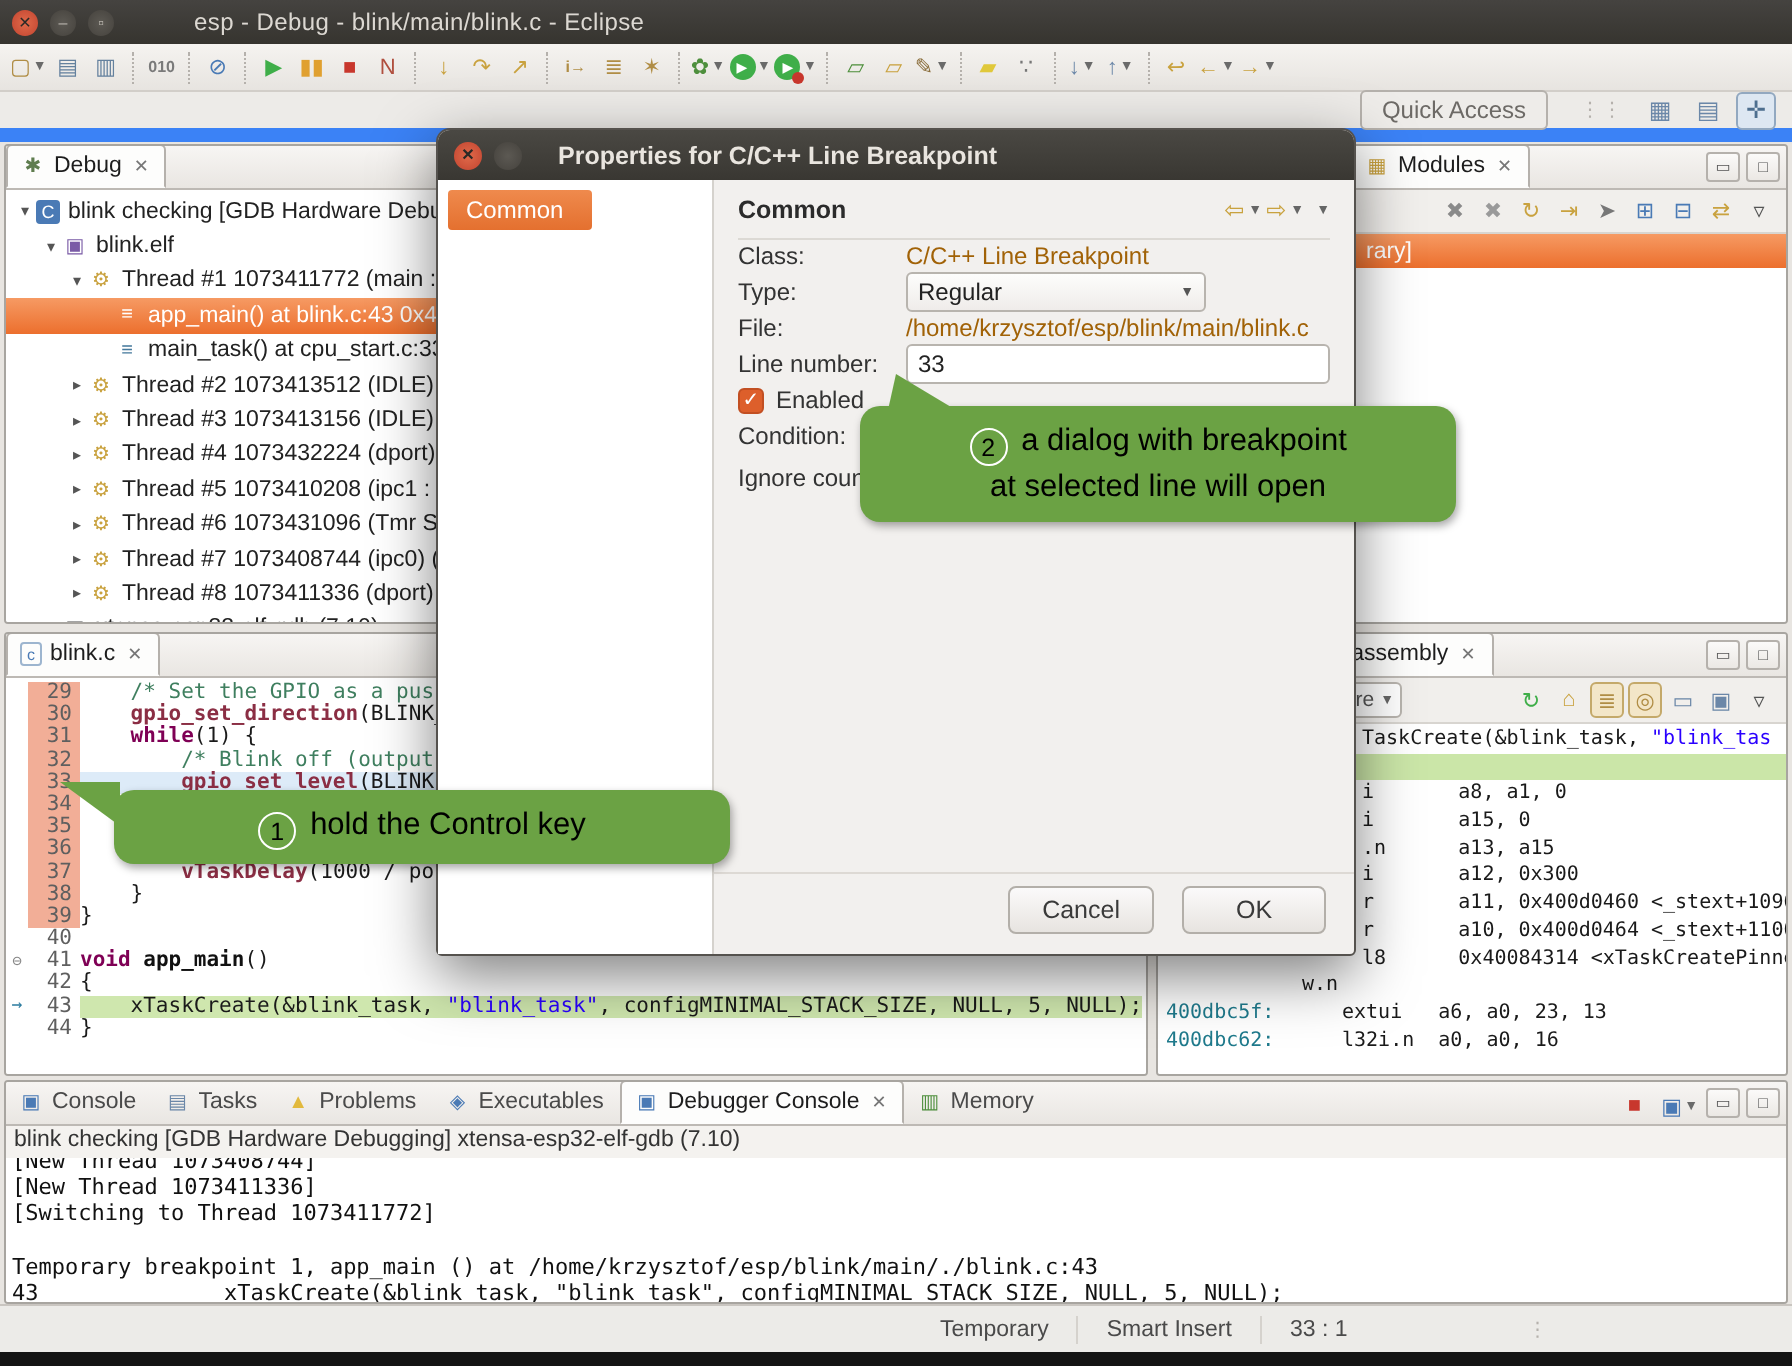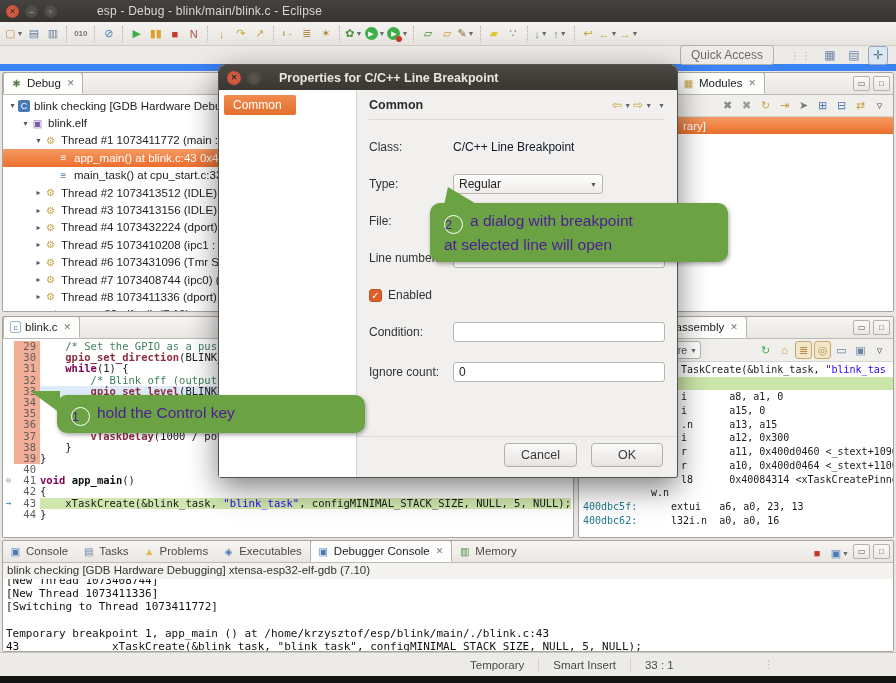--- a/index.html
+++ b/index.html
@@ -77,31 +77,31 @@
 
 .dialog{position:absolute;left:218px;top:64px;width:460px;height:414px;z-index:50;border-radius:7px 7px 3px 3px;box-shadow:0 10px 30px rgba(0,0,0,.5);background:#f2f0ee;border:1px solid #55524e}
 .dlgtitle{height:25px;background:linear-gradient(#4a4843,#393732);border-radius:6px 6px 0 0;color:#e9e5df;font-size:12.5px;display:flex;align-items:center;font-weight:bold}
 .dlgbody{display:flex;height:387px}
 .dside{width:138px;background:#fff;border-right:1px solid #d5d2cd;padding:5px 5px 0 5px}
 .dsideitem{background:linear-gradient(#ef8a4d,#e4702f);color:#fff;font-size:12px;padding:3px 9px;border-radius:2px;width:72px}
 .dmain{flex:1;padding:8px 12px 0 12px;position:relative;font-size:12px;color:#333}
 .dhead{display:flex;justify-content:space-between;align-items:center;font-weight:bold;font-size:12.5px;color:#2b2b2b;padding-bottom:7px;border-bottom:1px solid #dcd9d4}
 .dnav{display:flex;align-items:center;gap:2px;font-weight:normal}
 .dnav .g{color:#c9a23f;font-size:12px}.dnav .dd{font-size:7px;color:#666}
-.frow{display:flex;align-items:center;margin-top:20px}
+.frow{display:flex;align-items:center;margin-top:1px}
 .flabel{width:84px;flex:none}
-.fvalue{color:#0f172a}
+.fvalue{color:#a16207}
 .tinput{flex:1;height:20px;background:#fff;border:1px solid #b8b4ae;border-radius:3px;font-size:12px;padding:0 5px;color:#222;display:flex;align-items:center}
 .tselect{width:150px;height:20px;background:linear-gradient(#fdfdfc,#efecea);border:1px solid #b8b4ae;border-radius:3px;font-size:12px;padding:0 5px;color:#222;display:flex;align-items:center;justify-content:space-between}
 .cbx{width:13px;height:13px;background:#dd5f2b;border:1px solid #c24f22;border-radius:3px;color:#fff;font-size:10px;display:inline-flex;align-items:center;justify-content:center;margin-right:6px}
 .dbtns{position:absolute;right:14px;bottom:10px;display:flex;gap:14px}
 .dbtn{min-width:72px;text-align:center;padding:4px 16px;border:1px solid #b3afa9;border-radius:4px;background:linear-gradient(#fbfafa,#e7e4e0);font-size:12.5px;color:#3a3a3a}
 .dsepline{position:absolute;left:0;right:0;bottom:40px;border-top:1px solid #ddd9d4}
 
-.callout{position:absolute;background:#6ba244;border-radius:10px;color:#4c1d95;font-size:15.5px;padding:7px 14px;z-index:70;box-shadow:1px 2px 4px rgba(0,0,0,.35);line-height:21px}
+.callout{position:absolute;background:#6ba244;border-radius:10px;color:#000000;font-size:15.5px;text-align:center;padding:7px 14px;z-index:70;box-shadow:1px 2px 4px rgba(0,0,0,.35);line-height:21px}
 .callout .num{display:inline-block;width:19px;height:19px;border:1.5px solid #fff;border-radius:50%;line-height:18px;font-size:12.5px;margin-right:7px;vertical-align:-3px}
 .tail1{position:absolute;left:-27px;top:-4px;width:0;height:0;border-top:0 solid transparent;border-bottom:22px solid transparent;border-right:30px solid #6ba244}
 .tail2{position:absolute;left:14px;top:-16px;width:0;height:0;border-bottom:18px solid #6ba244;border-right:30px solid transparent;border-left:4px solid transparent}
 </style>
 </head>
 <body>
 
 <div class="screen">
 
   <div class="titlebar">

